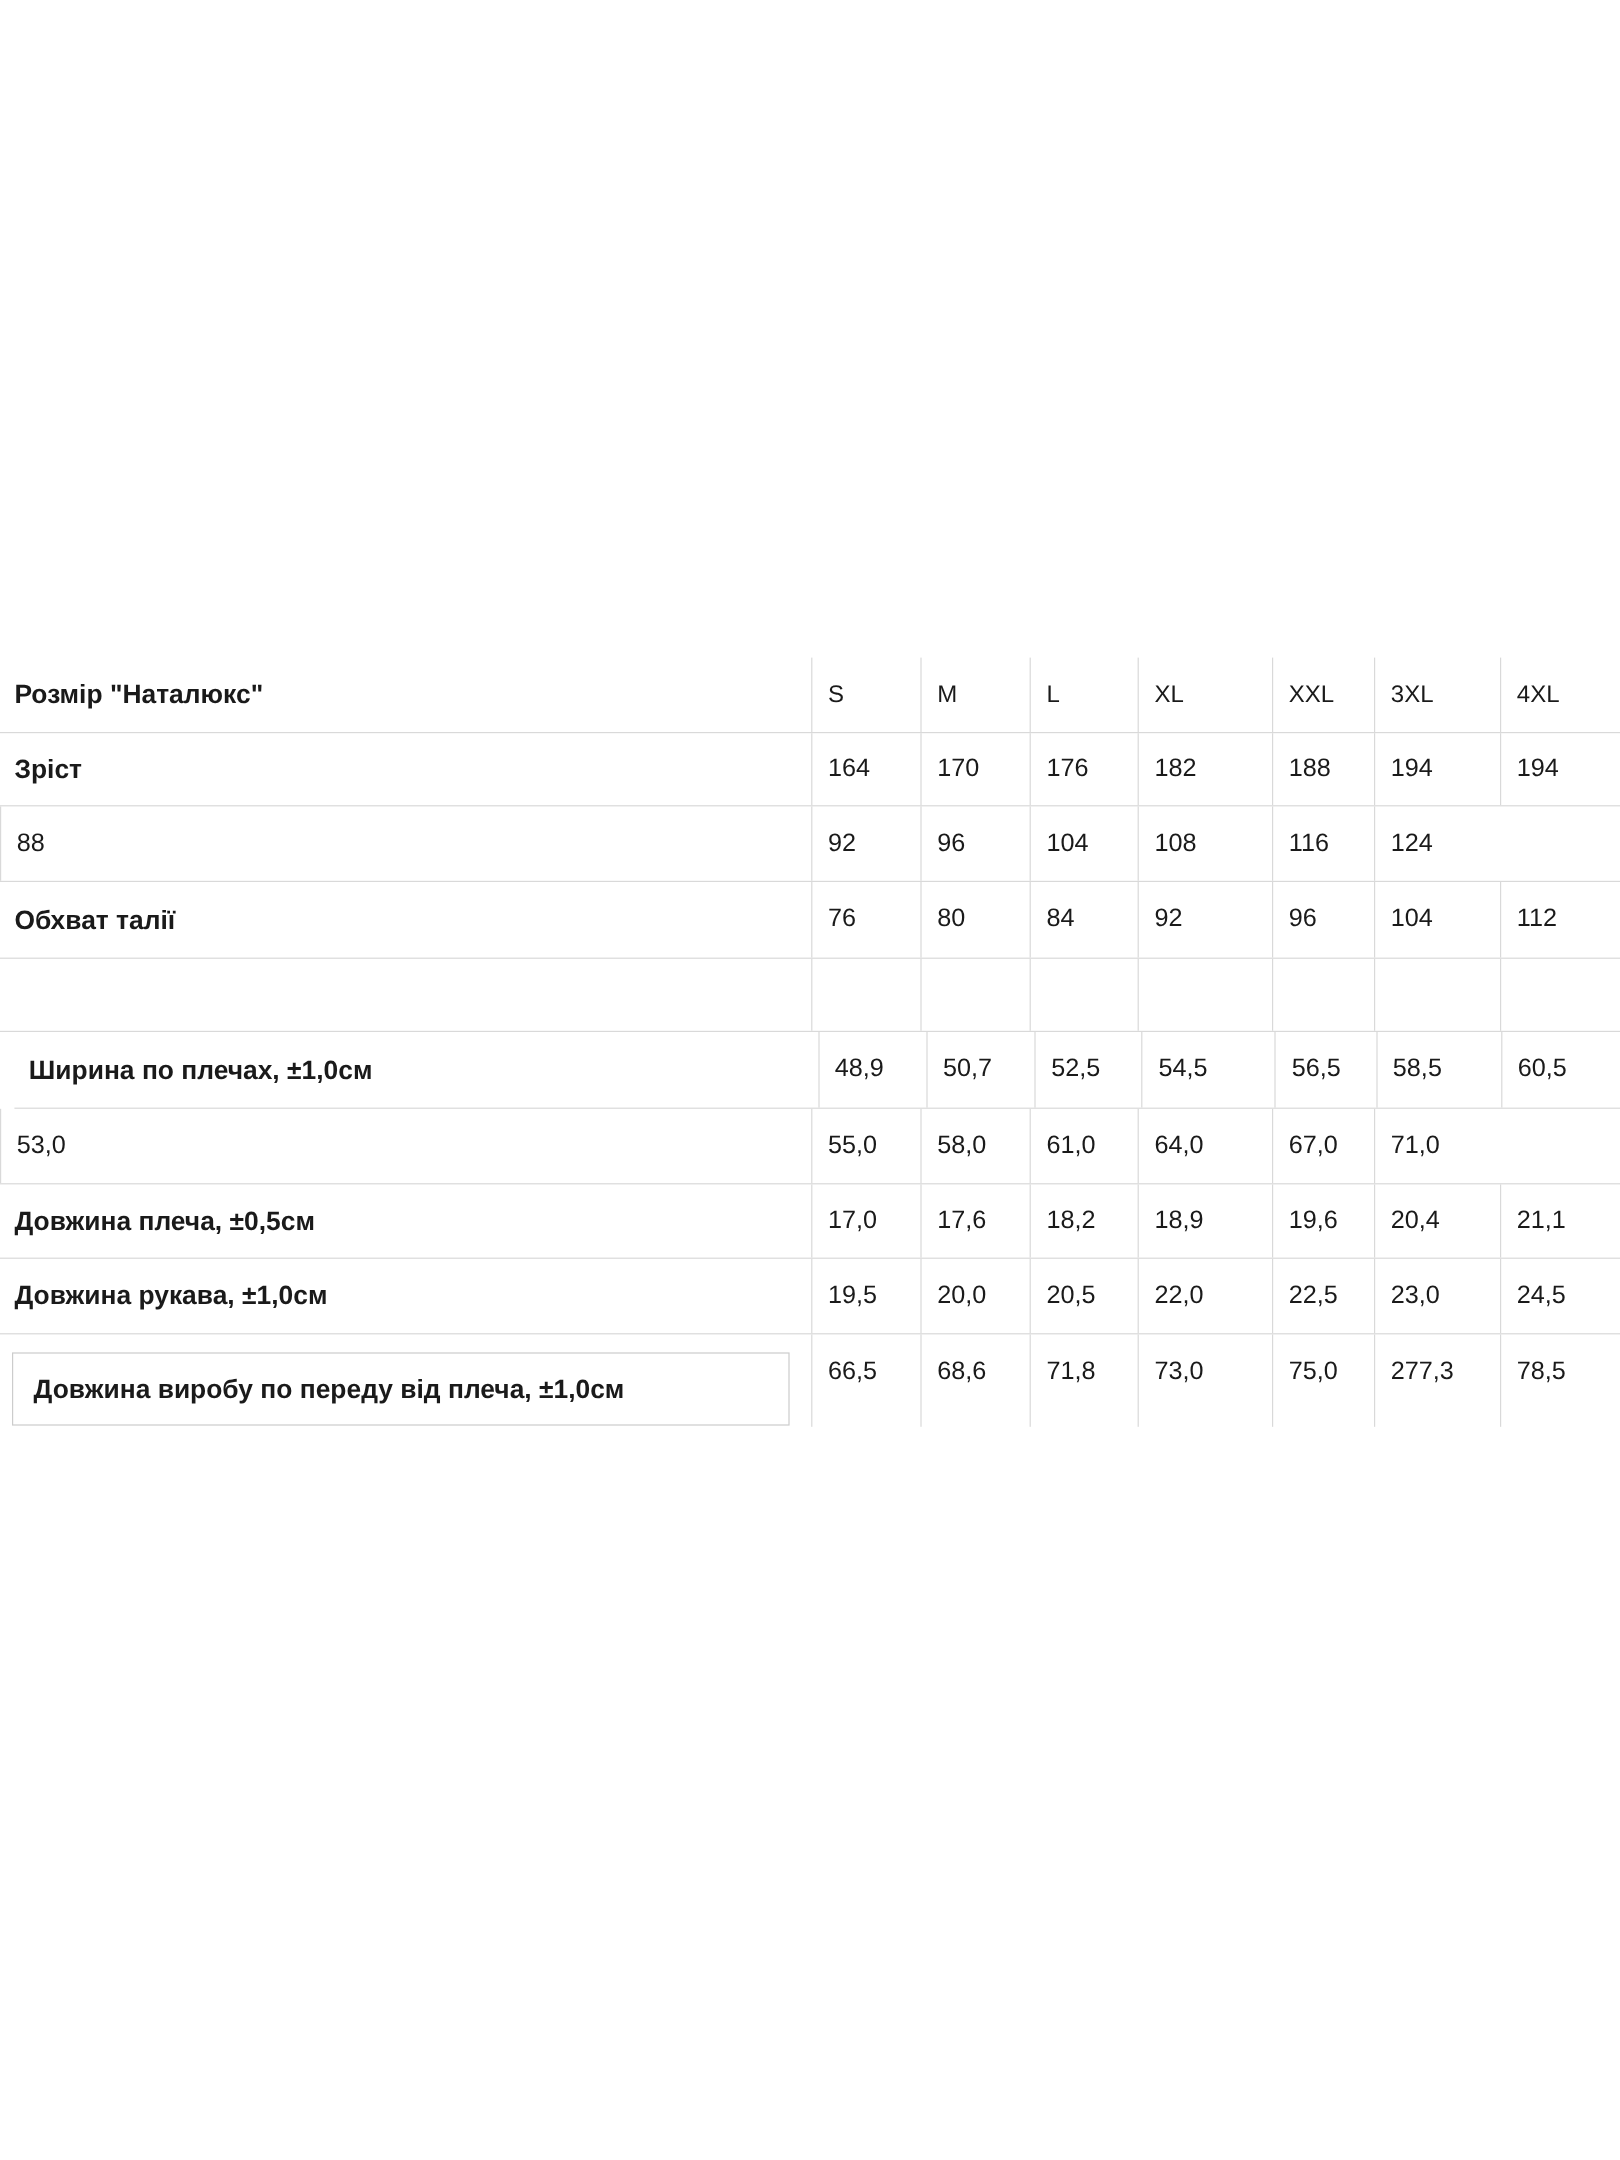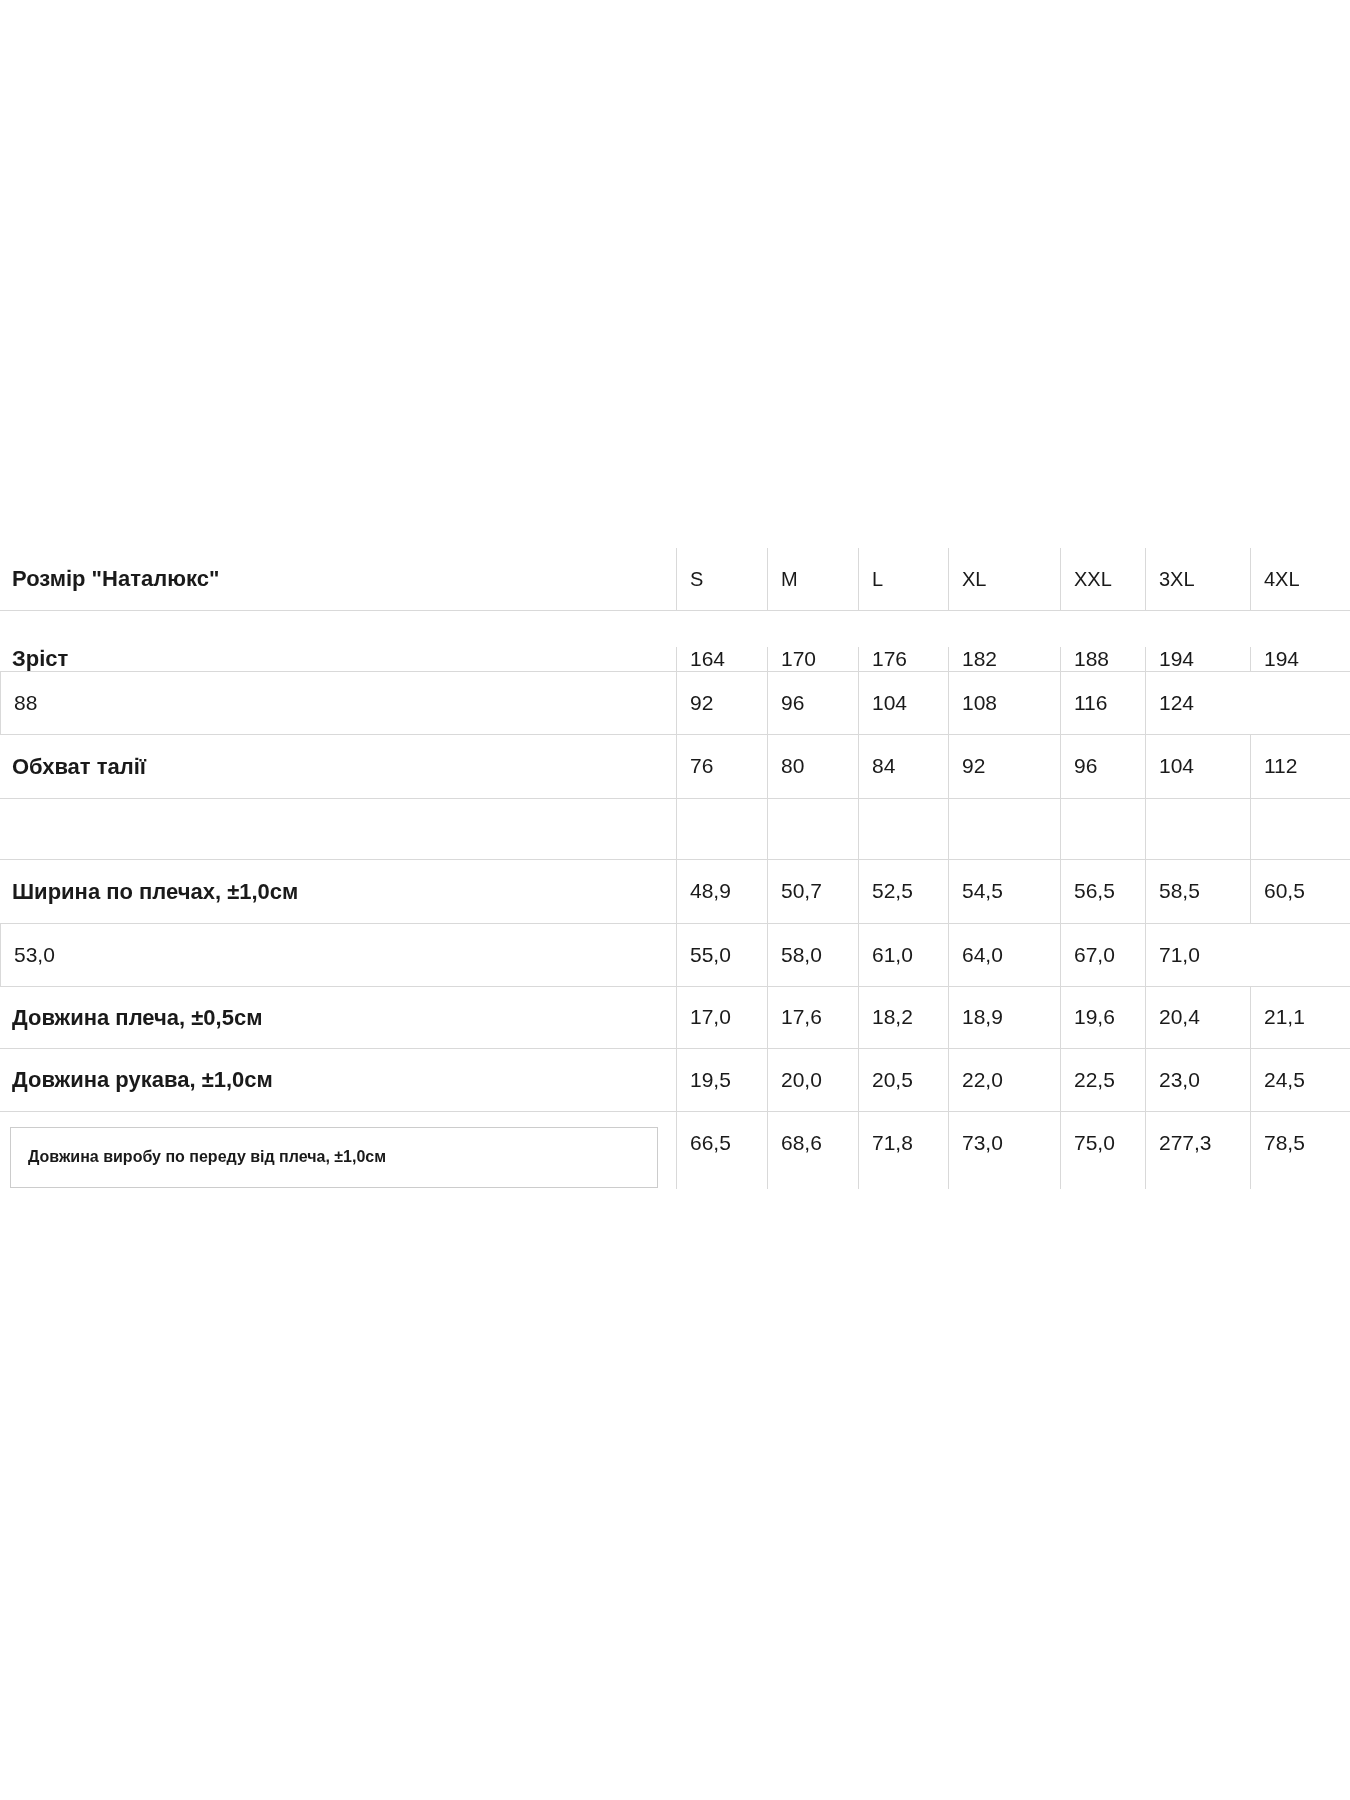--- a/index.html
+++ b/index.html
@@ -63,21 +63,21 @@
   .label-box{
     box-sizing:border-box;
     margin:15px 18px 0 10px;
     height:61px;
     flex:1;
     border:1px solid var(--box);
     display:flex;
     align-items:center;
     padding-left:17px;
     font-weight:700;
-    font-size:16px;
+    font-size:22px;
     white-space:nowrap;
     overflow:hidden;
   }
   .boxed-row .value-cell{
     align-items:flex-start;
     padding-top:19px;
   }
 </style>
 </head>
 <body>
@@ -88,21 +88,21 @@
       <div class="cell label-cell">Розмір "Наталюкс"</div>
       <div class="cell value-cell">S</div>
       <div class="cell value-cell">M</div>
       <div class="cell value-cell">L</div>
       <div class="cell value-cell">XL</div>
       <div class="cell value-cell">XXL</div>
       <div class="cell value-cell">3XL</div>
       <div class="cell value-cell">4XL</div>
     </div>
     <div id="table-rows">
-        <div class="trow" style="height: 61px; align-items: flex-end;">
+        <div class="trow" style="height: 61px;">
           <div class="cell label-cell">Зріст</div>
           <div class="cell value-cell">164</div>
           <div class="cell value-cell">170</div>
           <div class="cell value-cell">176</div>
           <div class="cell value-cell">182</div>
           <div class="cell value-cell">188</div>
           <div class="cell value-cell">194</div>
           <div class="cell value-cell">194</div>
         </div>
         <div class="trow" style="height: 63px;">
@@ -127,21 +127,21 @@
         <div class="trow" style="height: 61px;">
           <div class="cell label-cell"></div>
           <div class="cell value-cell"></div>
           <div class="cell value-cell"></div>
           <div class="cell value-cell"></div>
           <div class="cell value-cell"></div>
           <div class="cell value-cell"></div>
           <div class="cell value-cell"></div>
           <div class="cell value-cell"></div>
         </div>
-        <div class="trow" style="height: 64px;">
+        <div class="trow" style="height: 64px; margin-left: 12px;">
           <div class="cell label-cell">Ширина по плечах, ±1,0см</div>
           <div class="cell value-cell">48,9</div>
           <div class="cell value-cell">50,7</div>
           <div class="cell value-cell">52,5</div>
           <div class="cell value-cell">54,5</div>
           <div class="cell value-cell">56,5</div>
           <div class="cell value-cell">58,5</div>
           <div class="cell value-cell">60,5</div>
         </div>
         <div class="trow" style="height: 63px;">

